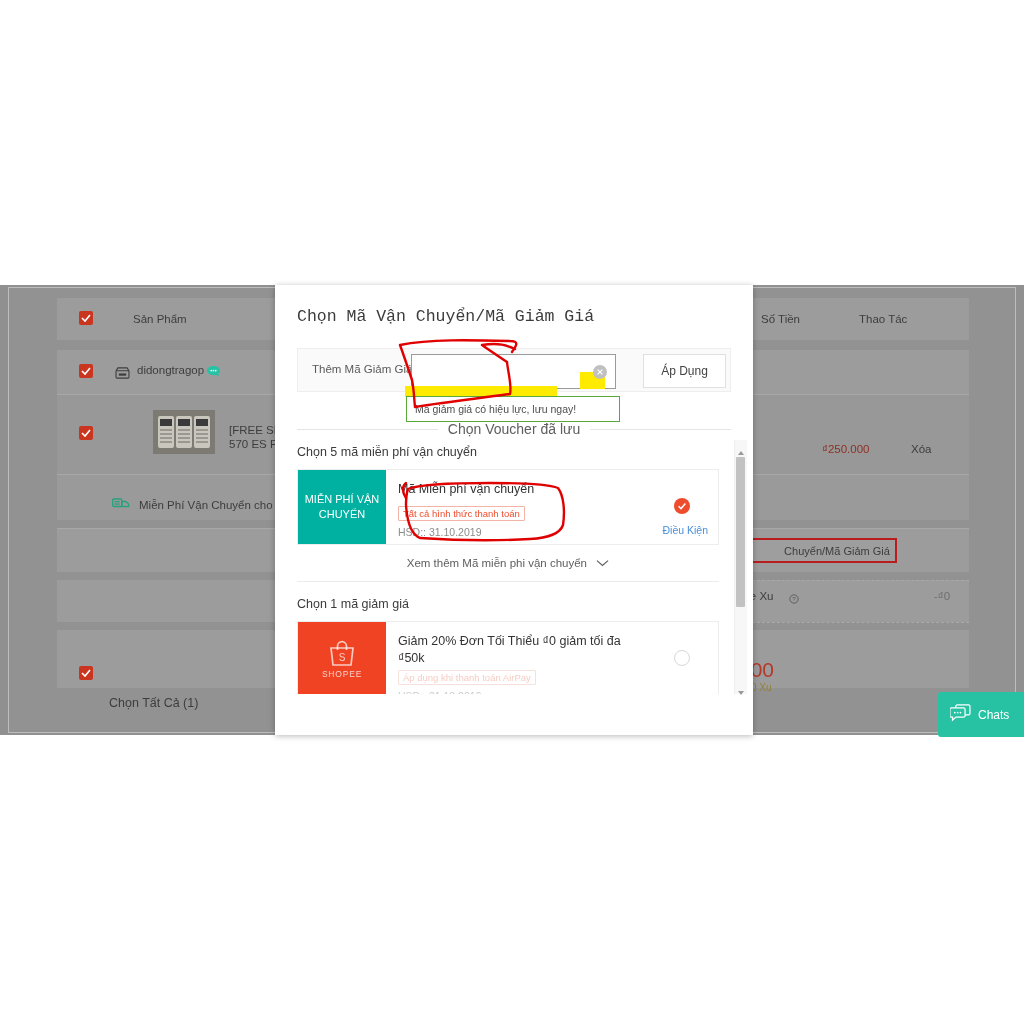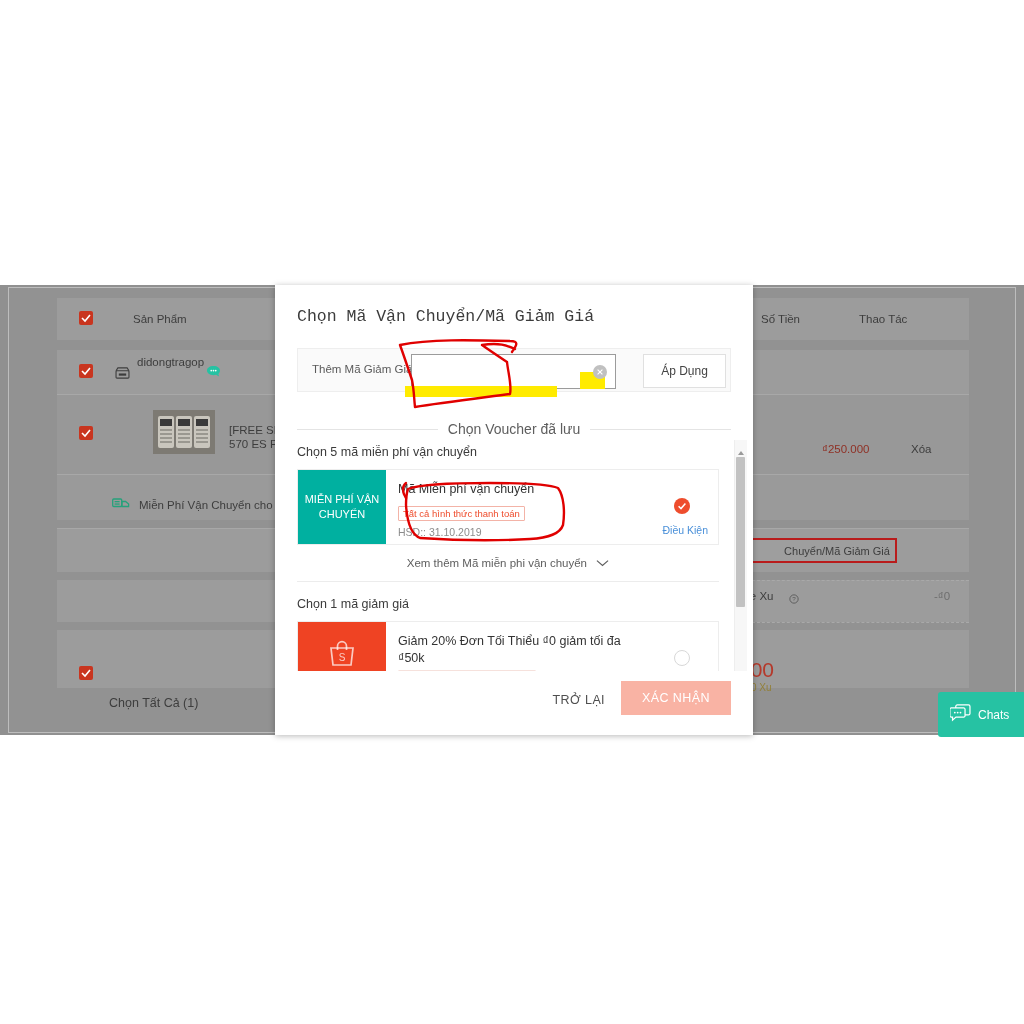--- a/index.html
+++ b/index.html
@@ -349,21 +349,21 @@
             <path d="M1 5 L4 8 L9 2" stroke="#fff" stroke-width="1.6" fill="none"></path>
           </svg>
       </div>
       <span class="store-icon" style="left:66px; top:77px;">
         <svg viewBox="0 0 16 13" width="15" height="12">
           <rect x="1" y="4" width="14" height="8" rx="1" fill="none" stroke="#3d3d3d" stroke-width="1.2"></rect>
           <path d="M1 4 L3 1 L13 1 L15 4" fill="none" stroke="#3d3d3d" stroke-width="1.2"></path>
           <rect x="4" y="7" width="8" height="2.4" fill="#3d3d3d"></rect>
         </svg>
       </span>
-      <div class="cl" style="left:88px; top:68px;">didongtragop</div>
+      <div class="cl" style="left:88px; top:76px;">didongtragop</div>
       <span class="chat-bub" style="left:157px; top:76px;">
         <svg viewBox="0 0 16 14" width="15" height="13">
           <path d="M8 1 C3.6 1 1 3.3 1 6 C1 8.7 3.6 11 8 11 C9 11 9.9 10.9 10.7 10.6 L14 12.5 L13.2 9.7 C14.3 8.7 15 7.4 15 6 C15 3.3 12.4 1 8 1 Z" fill="#26c2a3"></path>
           <circle cx="5.6" cy="6" r="0.9" fill="#fff"></circle>
             <circle cx="8" cy="6" r="0.9" fill="#fff"></circle>
             <circle cx="10.4" cy="6" r="0.9" fill="#fff"></circle>
         </svg>
       </span>
 
       <div class="cart-card row-prod"></div>
@@ -457,20 +457,23 @@
         <div class="clear-x">
           <svg viewBox="0 0 10 10">
               <path d="M2 2 L8 8 M8 2 L2 8" stroke="#ffffff" stroke-width="1.4"></path>
             </svg>
         </div>
       </div>
       <div class="apply-btn">Áp Dụng</div>
     </div>
 
     <div class="hint-yellow"></div>
+    <div class="hint-box">
+      <span class="t">Mã giảm giá có hiệu lực, lưu ngay!</span>
+    </div>
 
     <div class="divider-label">
       <span class="ln"></span>
       <span class="tx">Chọn Voucher đã lưu</span>
       <span class="ln"></span>
     </div>
 
     <div class="scroll-area">
 
       <div class="sec-title" style="left:0; top:0;">Chọn 5 mã miễn phí vận chuyển</div>
@@ -526,24 +529,20 @@
           <path d="M4 2 L7 6 L1 6 Z" fill="#9a9a9a"></path>
         </svg>
     </span>
     <span class="msb-arrow" style="top:398px;">
       <svg viewBox="0 0 8 8" width="8" height="8">
           <path d="M4 6 L1 2 L7 2 Z" fill="#9a9a9a"></path>
         </svg>
     </span>
     <div class="msb-thumb"></div>
 
-    <div class="modal-footer">
-      <div class="btn-back">TRỞ LẠI</div>
-      <div class="btn-confirm">XÁC NHẬN</div>
-    </div>
   </div>
 
   <svg class="ink" viewBox="0 0 1024 1024">
     <g fill="none" stroke="#e00000" stroke-width="2.4" stroke-linecap="round" stroke-linejoin="round">
 
       <path d="M400 345 C430 339 470 340 510 341 C520 341 516 346 512 352
                M400 345 C404 356 408 368 412 380 C414 390 414 398 415 407
                M415 407 C440 403 480 398 510 394
                M510 394 C512 386 508 372 507 362
                M507 362 C498 356 489 350 482 345

